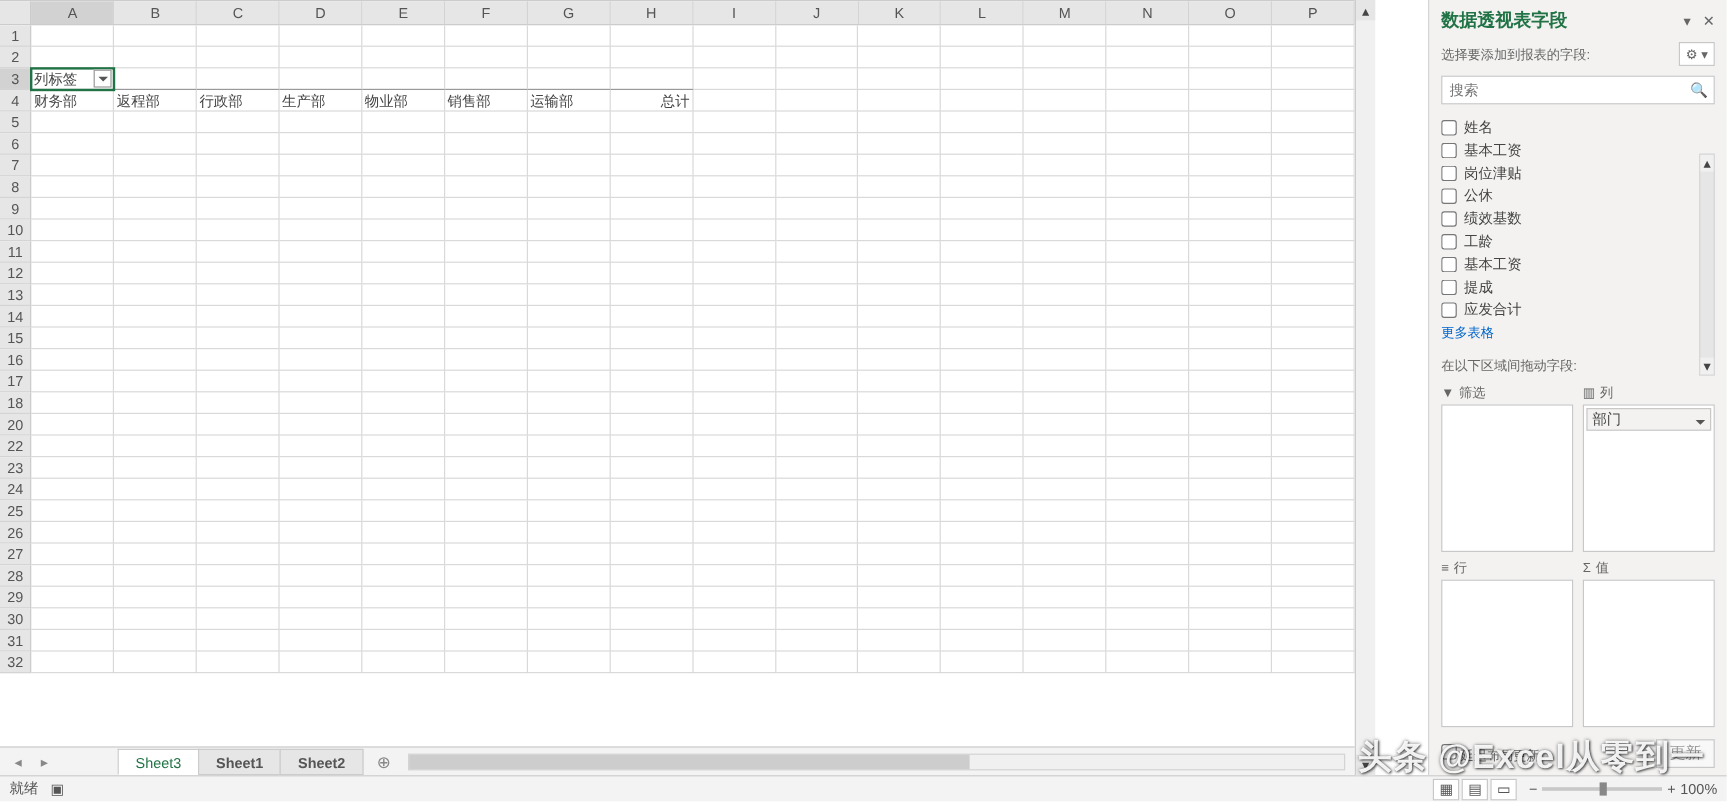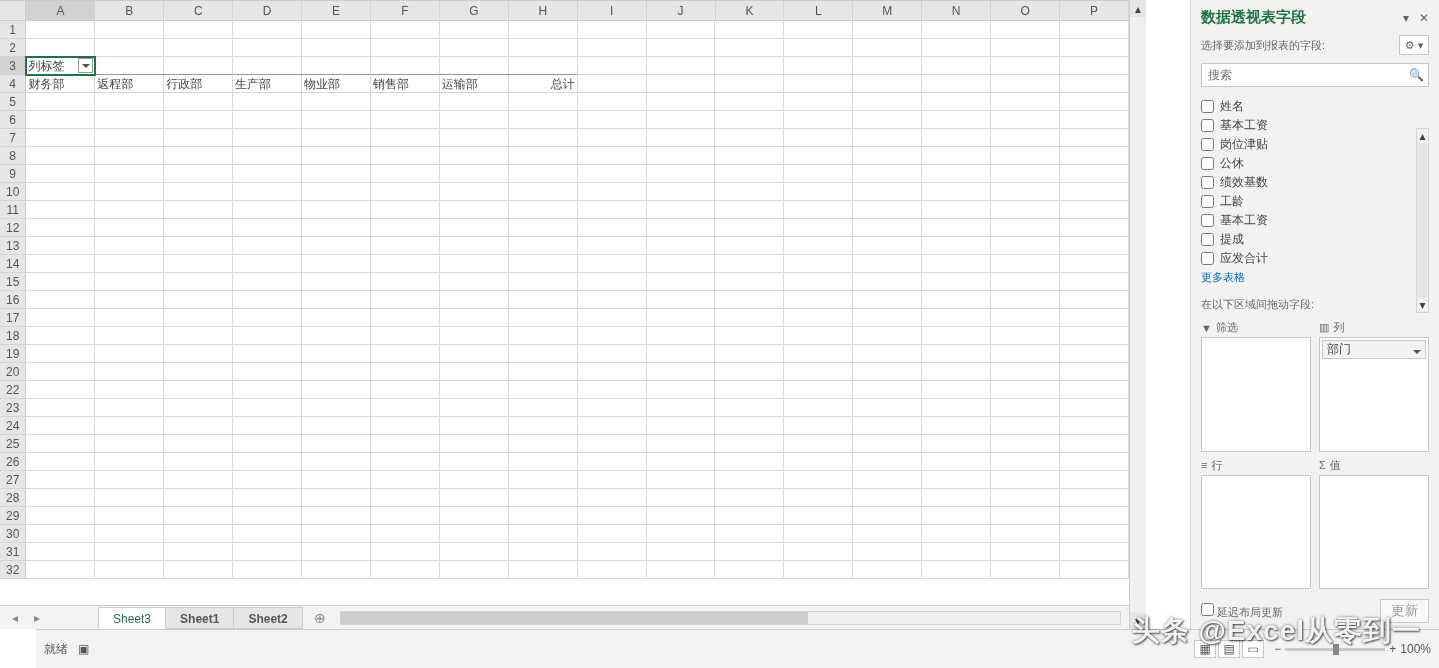--- a/index.html
+++ b/index.html
@@ -36,21 +36,21 @@
 .nav-btns { display: flex; padding: 0 6px; gap: 4px; }
 .nav-btn { width: 18px; height: 18px; display: flex; align-items: center; justify-content: center; color: #888; }
 .sheet-tabs { display: flex; margin-left: 46px; }
 .sheet-tab { padding: 0 14px; height: 22px; line-height: 22px; border: 1px solid #ccc; background: #e6e6e6; margin-right: -1px; color: #555; font-weight: bold; }
 .sheet-tab.active { background: #fff; border-bottom-color: #fff; color: #217346; font-weight: 500; }
 .addtab { width: 24px; display: flex; align-items: center; justify-content: center; color: #888; font-size: 14px; margin-left: 6px; }
 .hscroll { flex: 1; margin: 0 8px; height: 14px; background: #f0f0f0; border: 1px solid #d4d4d4; position: relative; }
 .hscroll .thumb { position: absolute; left: 0; top: 0; bottom: 0; width: 60%; background: #cdcdcd; }
 
 
-.statusbar { height: 39px; background: #f3f3f3; border-top: 1px solid #ccc; display: flex; align-items: center; padding: 0 8px; gap: 10px; font-size: 12px; color: #555; margin-left: 36px; }
+.statusbar { height: 22px; background: #f3f3f3; border-top: 1px solid #ccc; display: flex; align-items: center; padding: 0 8px; gap: 10px; font-size: 12px; color: #555; }
 .statusbar .spacer { flex: 1; }
 .viewbtns { display: flex; gap: 2px; }
 .vb { width: 22px; height: 18px; border: 1px solid #c8c8c8; background: #fff; display: flex; align-items: center; justify-content: center; }
 .zoom { display: flex; align-items: center; gap: 4px; }
 .zslider { width: 100px; height: 3px; background: #c8c8c8; position: relative; }
 .zslider::after { content:""; position: absolute; left: 48px; top: -4px; width: 6px; height: 11px; background: #888; }
 
 
 .pivot { width: 249px; background: #f3f2f1; border-left: 1px solid #d4d4d4; display: flex; flex-direction: column; padding: 8px 10px 6px; gap: 4px; margin-left: 44px; }
 .pv-title { display: flex; align-items: center; justify-content: space-between; margin-bottom: 4px; }
@@ -428,39 +428,20 @@
               <div class="cell"></div>
               <div class="cell"></div>
               <div class="cell"></div>
               <div class="cell"></div>
               <div class="cell"></div>
               <div class="cell"></div>
               <div class="cell"></div>
             </div>
             <div class="row">
               <div class="row-h">18</div>
-              <div class="cell"></div>
-              <div class="cell"></div>
-              <div class="cell"></div>
-              <div class="cell"></div>
-              <div class="cell"></div>
-              <div class="cell"></div>
-              <div class="cell"></div>
-              <div class="cell"></div>
-              <div class="cell"></div>
-              <div class="cell"></div>
-              <div class="cell"></div>
-              <div class="cell"></div>
-              <div class="cell"></div>
-              <div class="cell"></div>
-              <div class="cell"></div>
-              <div class="cell"></div>
-            </div>
-            <div class="row">
-              <div class="row-h">19</div>
               <div class="cell"></div>
               <div class="cell"></div>
               <div class="cell"></div>
               <div class="cell"></div>
               <div class="cell"></div>
               <div class="cell"></div>
               <div class="cell"></div>
               <div class="cell"></div>
               <div class="cell"></div>
               <div class="cell"></div>

